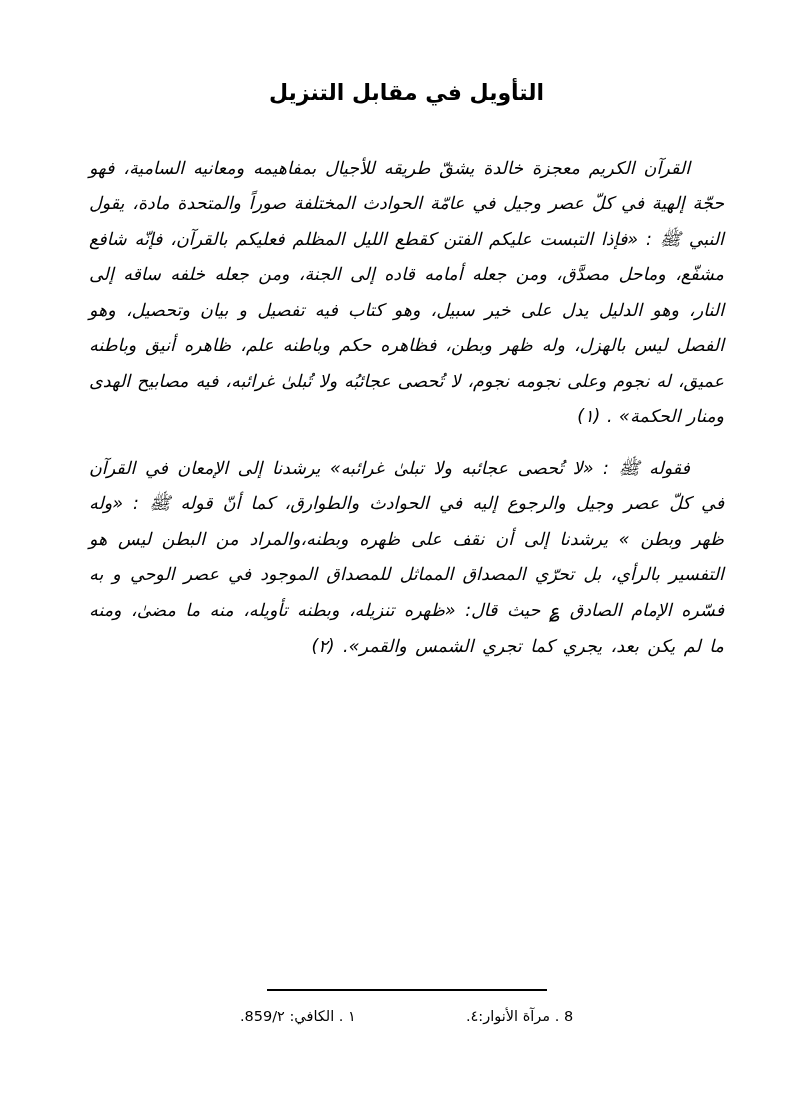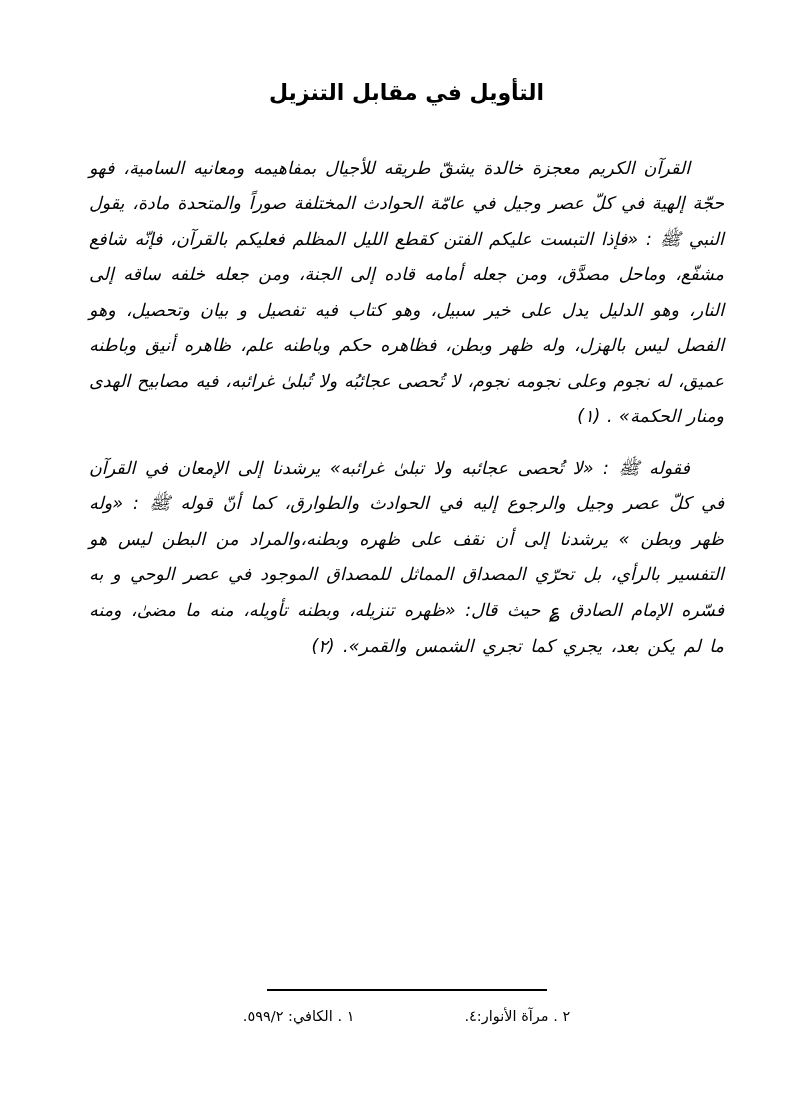--- a/index.html
+++ b/index.html
@@ -85,18 +85,18 @@
   <h1 class="page-title">التأويل في مقابل التنزيل</h1>
 
   <p class="para indent">القرآن الكريم معجزة خالدة يشقّ طريقه للأجيال بمفاهيمه ومعانيه السامية، فهو حجّة إلهية في كلّ عصر وجيل في عامّة الحوادث المختلفة صوراً والمتحدة مادة، يقول النبي ﷺ : «فإذا التبست عليكم الفتن كقطع الليل المظلم فعليكم بالقرآن، فإنّه شافع مشفّع، وماحل مصدَّق، ومن جعله أمامه قاده إلى الجنة، ومن جعله خلفه ساقه إلى النار، وهو الدليل يدل على خير سبيل، وهو كتاب فيه تفصيل و بيان وتحصيل، وهو الفصل ليس بالهزل، وله ظهر وبطن، فظاهره حكم وباطنه علم، ظاهره أنيق وباطنه عميق، له نجوم وعلى نجومه نجوم، لا تُحصى عجائبُه ولا تُبلىٰ غرائبه، فيه مصابيح الهدى ومنار الحكمة» . (١)</p>
 
   <p class="para indent loose">فقوله ﷺ : «لا تُحصى عجائبه ولا تبلىٰ غرائبه» يرشدنا إلى الإمعان في القرآن في كلّ عصر وجيل والرجوع إليه في الحوادث والطوارق، كما أنّ قوله ﷺ : «وله ظهر وبطن » يرشدنا إلى أن نقف على ظهره وبطنه،والمراد من البطن ليس هو التفسير بالرأي، بل تحرّي المصداق المماثل للمصداق الموجود في عصر الوحي و به فسّره الإمام الصادق ؏ حيث قال: «ظهره تنزيله، وبطنه تأويله، منه ما مضىٰ، ومنه ما لم يكن بعد، يجري كما تجري الشمس والقمر». (٢)</p>
 
 
   <div class="footnotes">
     <div class="fn-rule"></div>
     <div class="fn-row">
-      <span class="fn-item">٢ . مرآة الأنوار:٤.</span>
-      <span class="fn-item">١ . الكافي: ٥٩٩/٢.</span>
+      <span class="fn-item">8 . مرآة الأنوار:٤.</span>
+      <span class="fn-item">١ . الكافي: 859/٢.</span>
     </div>
   </div>
 
 </div>
 
 </body></html>

